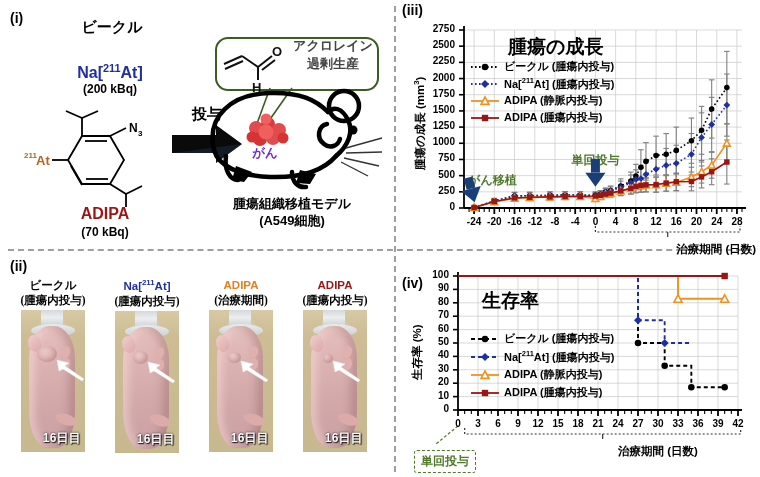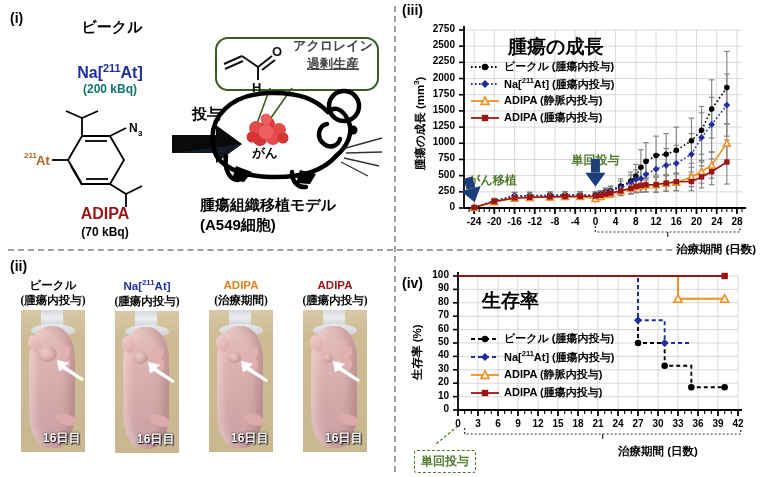--- a/index.html
+++ b/index.html
@@ -37,49 +37,49 @@
   .p1-vehicle {
     position:absolute; left:52px; top:18px; width:120px;
     text-align:center; font-size:15px; font-weight:bold;
   }
   .p1-naat {
     position:absolute; left:40px; top:62px; width:140px;
     text-align:center; font-size:16px; font-weight:bold; color:#1f2fa0;
   }
   .p1-naat-dose {
     position:absolute; left:40px; top:82px; width:140px;
-    text-align:center; font-size:12px; font-weight:bold; color:#0f766e;
+    text-align:center; font-size:12px; font-weight:bold; color:#000000;
   }
   .p1-adipa {
     position:absolute; left:35px; top:205px; width:140px;
     text-align:center; font-size:16px; font-weight:bold; color:#9c1515;
   }
   .p1-adipa-dose {
     position:absolute; left:35px; top:225px; width:140px;
     text-align:center; font-size:12px; font-weight:bold; color:#000;
   }
   .p1-struct { position:absolute; left:22px; top:108px; width:160px; height:100px; }
   .p1-arrowlabel {
     position:absolute; left:176px; top:105px; width:62px; text-align:center;
     font-size:15px; font-weight:bold;
   }
   .p1-arrow { position:absolute; left:170px; top:123px; width:74px; height:42px; }
   .p1-mouse { position:absolute; left:196px; top:20px; width:188px; height:185px; }
   .p1-model {
-    position:absolute; left:200px; top:195px; width:184px; text-align:left;
-    font-size:15px; font-weight:bold; line-height:1.32;
+    position:absolute; left:200px; top:195px; width:184px; text-align:center;
+    font-size:13px; font-weight:bold; line-height:1.32;
   }
   .p1-acro-text {
     position:absolute; left:285px; top:37px; width:96px; text-align:center;
     font-size:13px; font-weight:bold; color:#444; line-height:1.35;
   }
-  .p1-acro-text .u { text-decoration:underline; }
+  .p1-acro-text .u { }
   .p1-gan {
     position:absolute; left:243px; top:145px; width:44px; text-align:center;
-    font-size:12.5px; font-weight:bold; color:#000000;
+    font-size:12.5px; font-weight:bold; color:#6d28d9;
   }
 
   
   .p2-grid { position:absolute; left:8px; top:278px; width:378px; height:192px; }
   .p2-col { position:absolute; top:0; width:90px; }
   .p2-head { text-align:center; font-size:11.5px; font-weight:bold; line-height:1.28; }
   .p2-head .t1 { display:block; }
   .p2-head .t2 { display:block;font-family:Liberation Serif, serif; }
   .p2-photo {
     position:relative; margin:3px auto 0; width:64px; height:142px;

